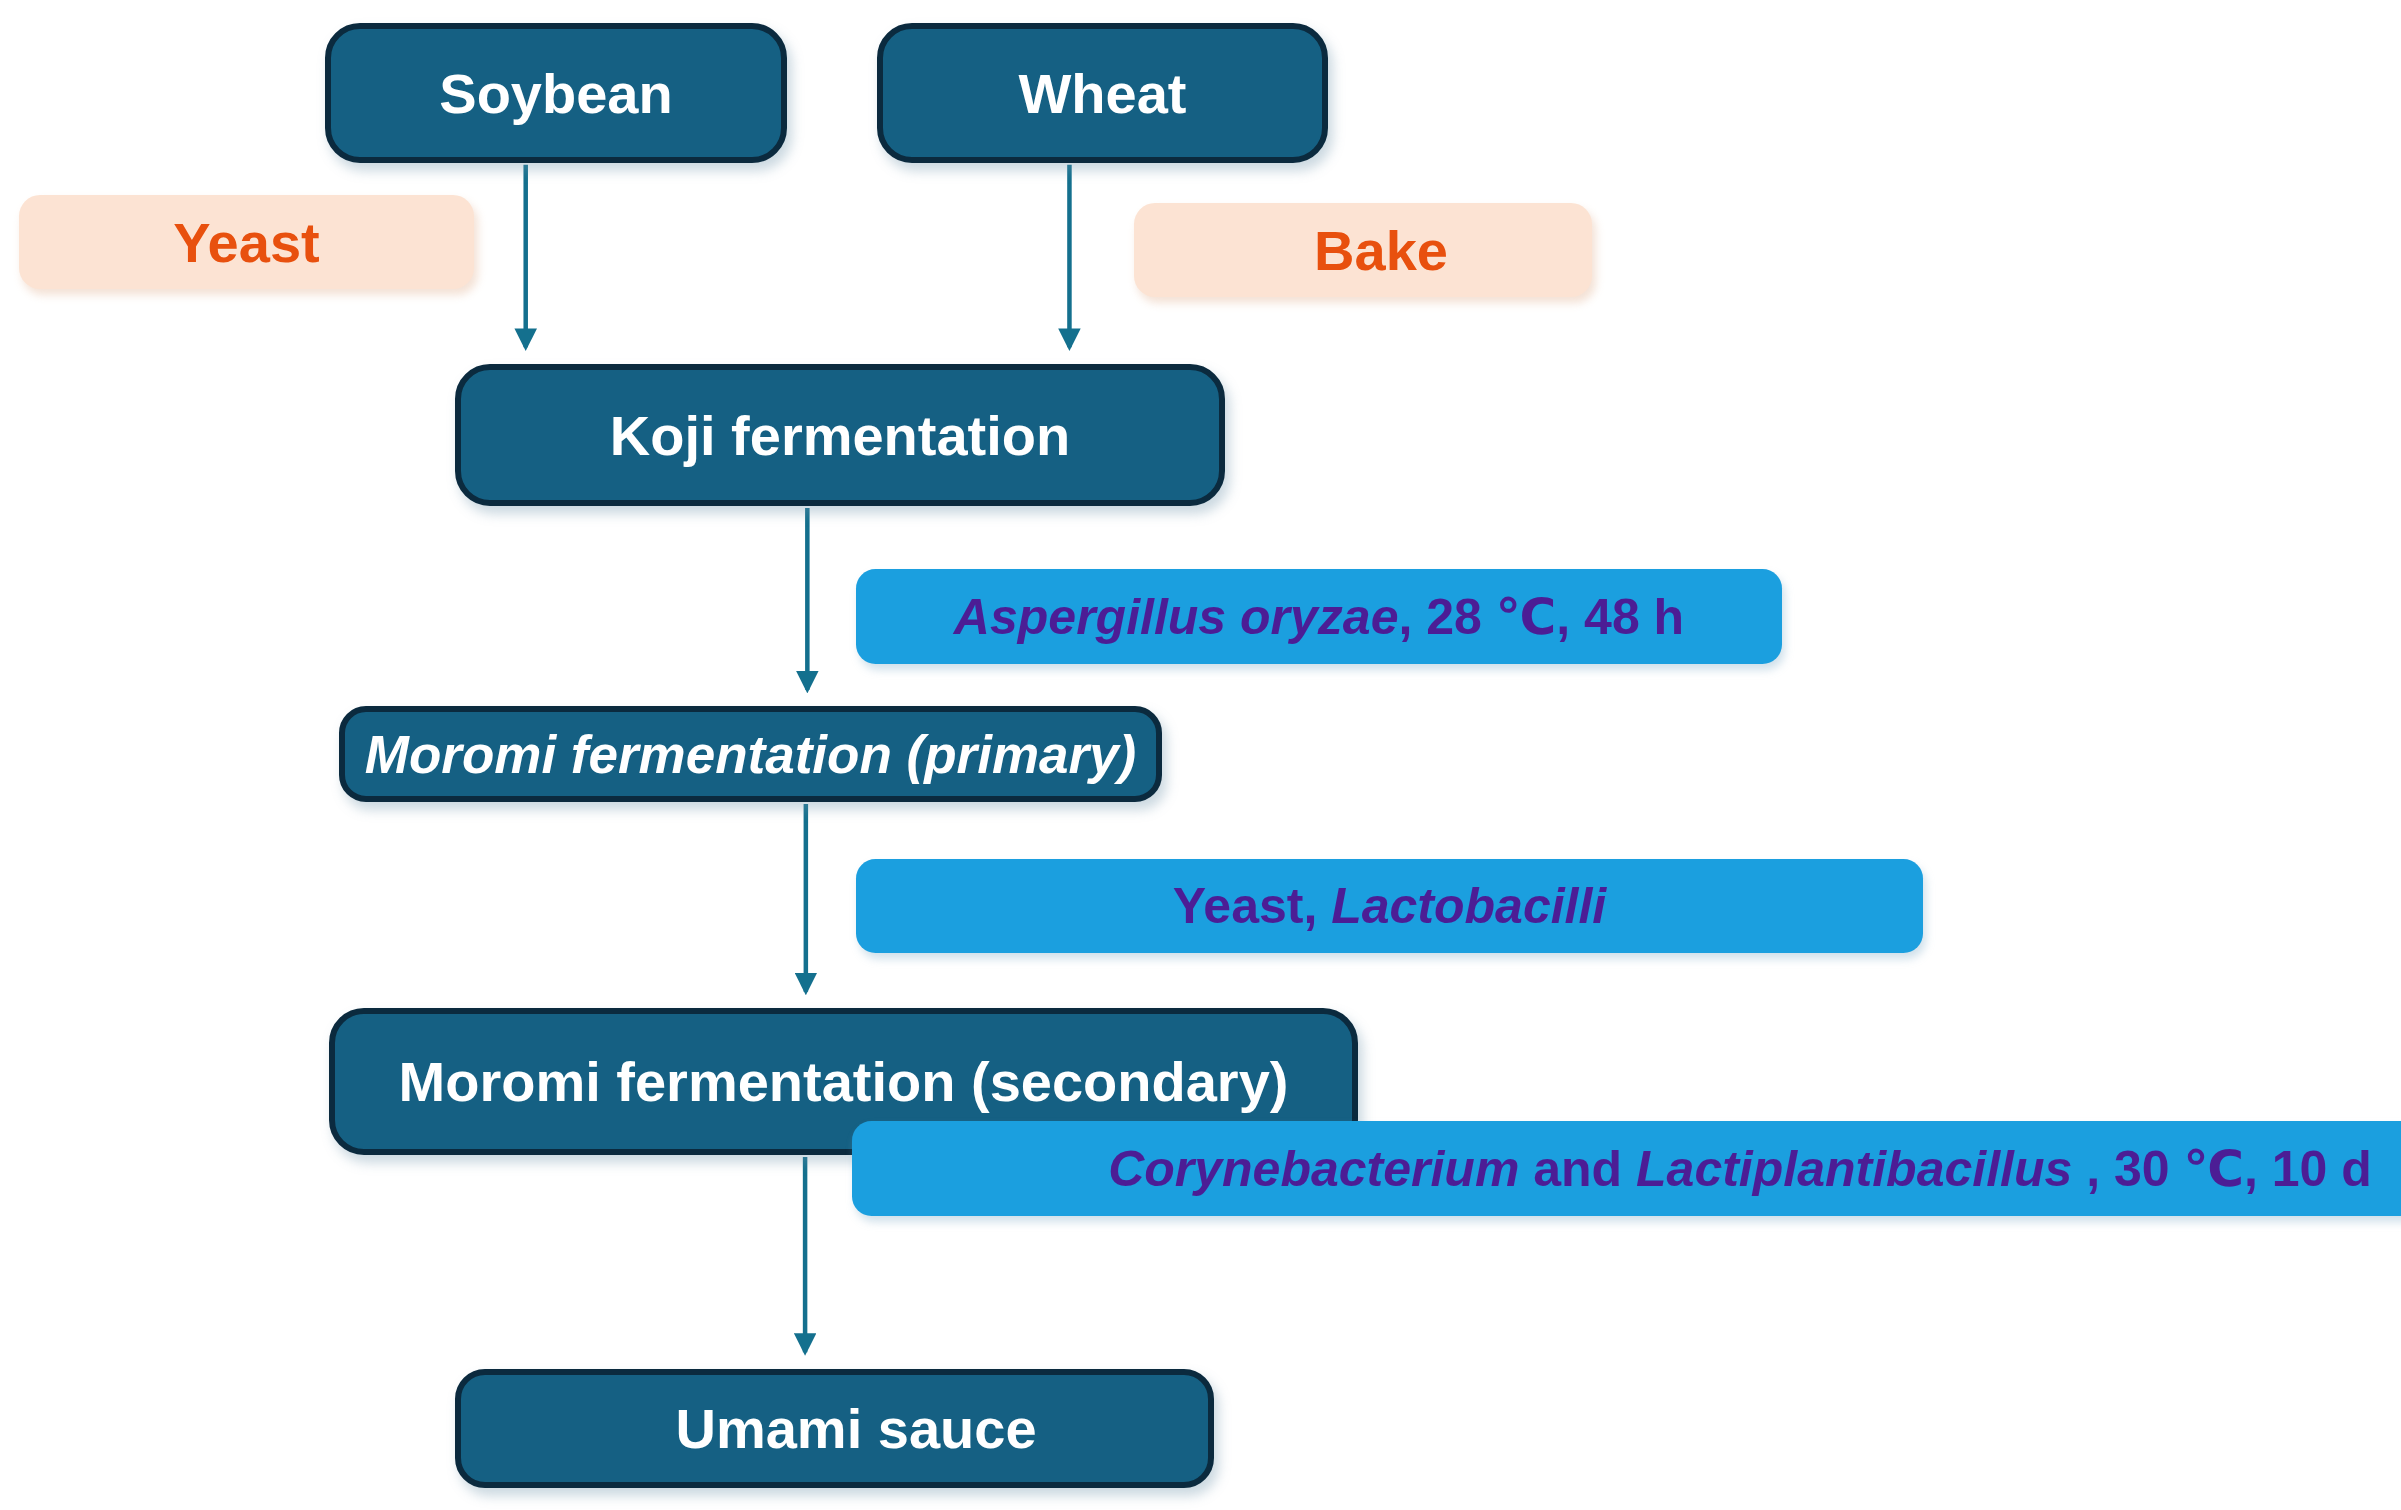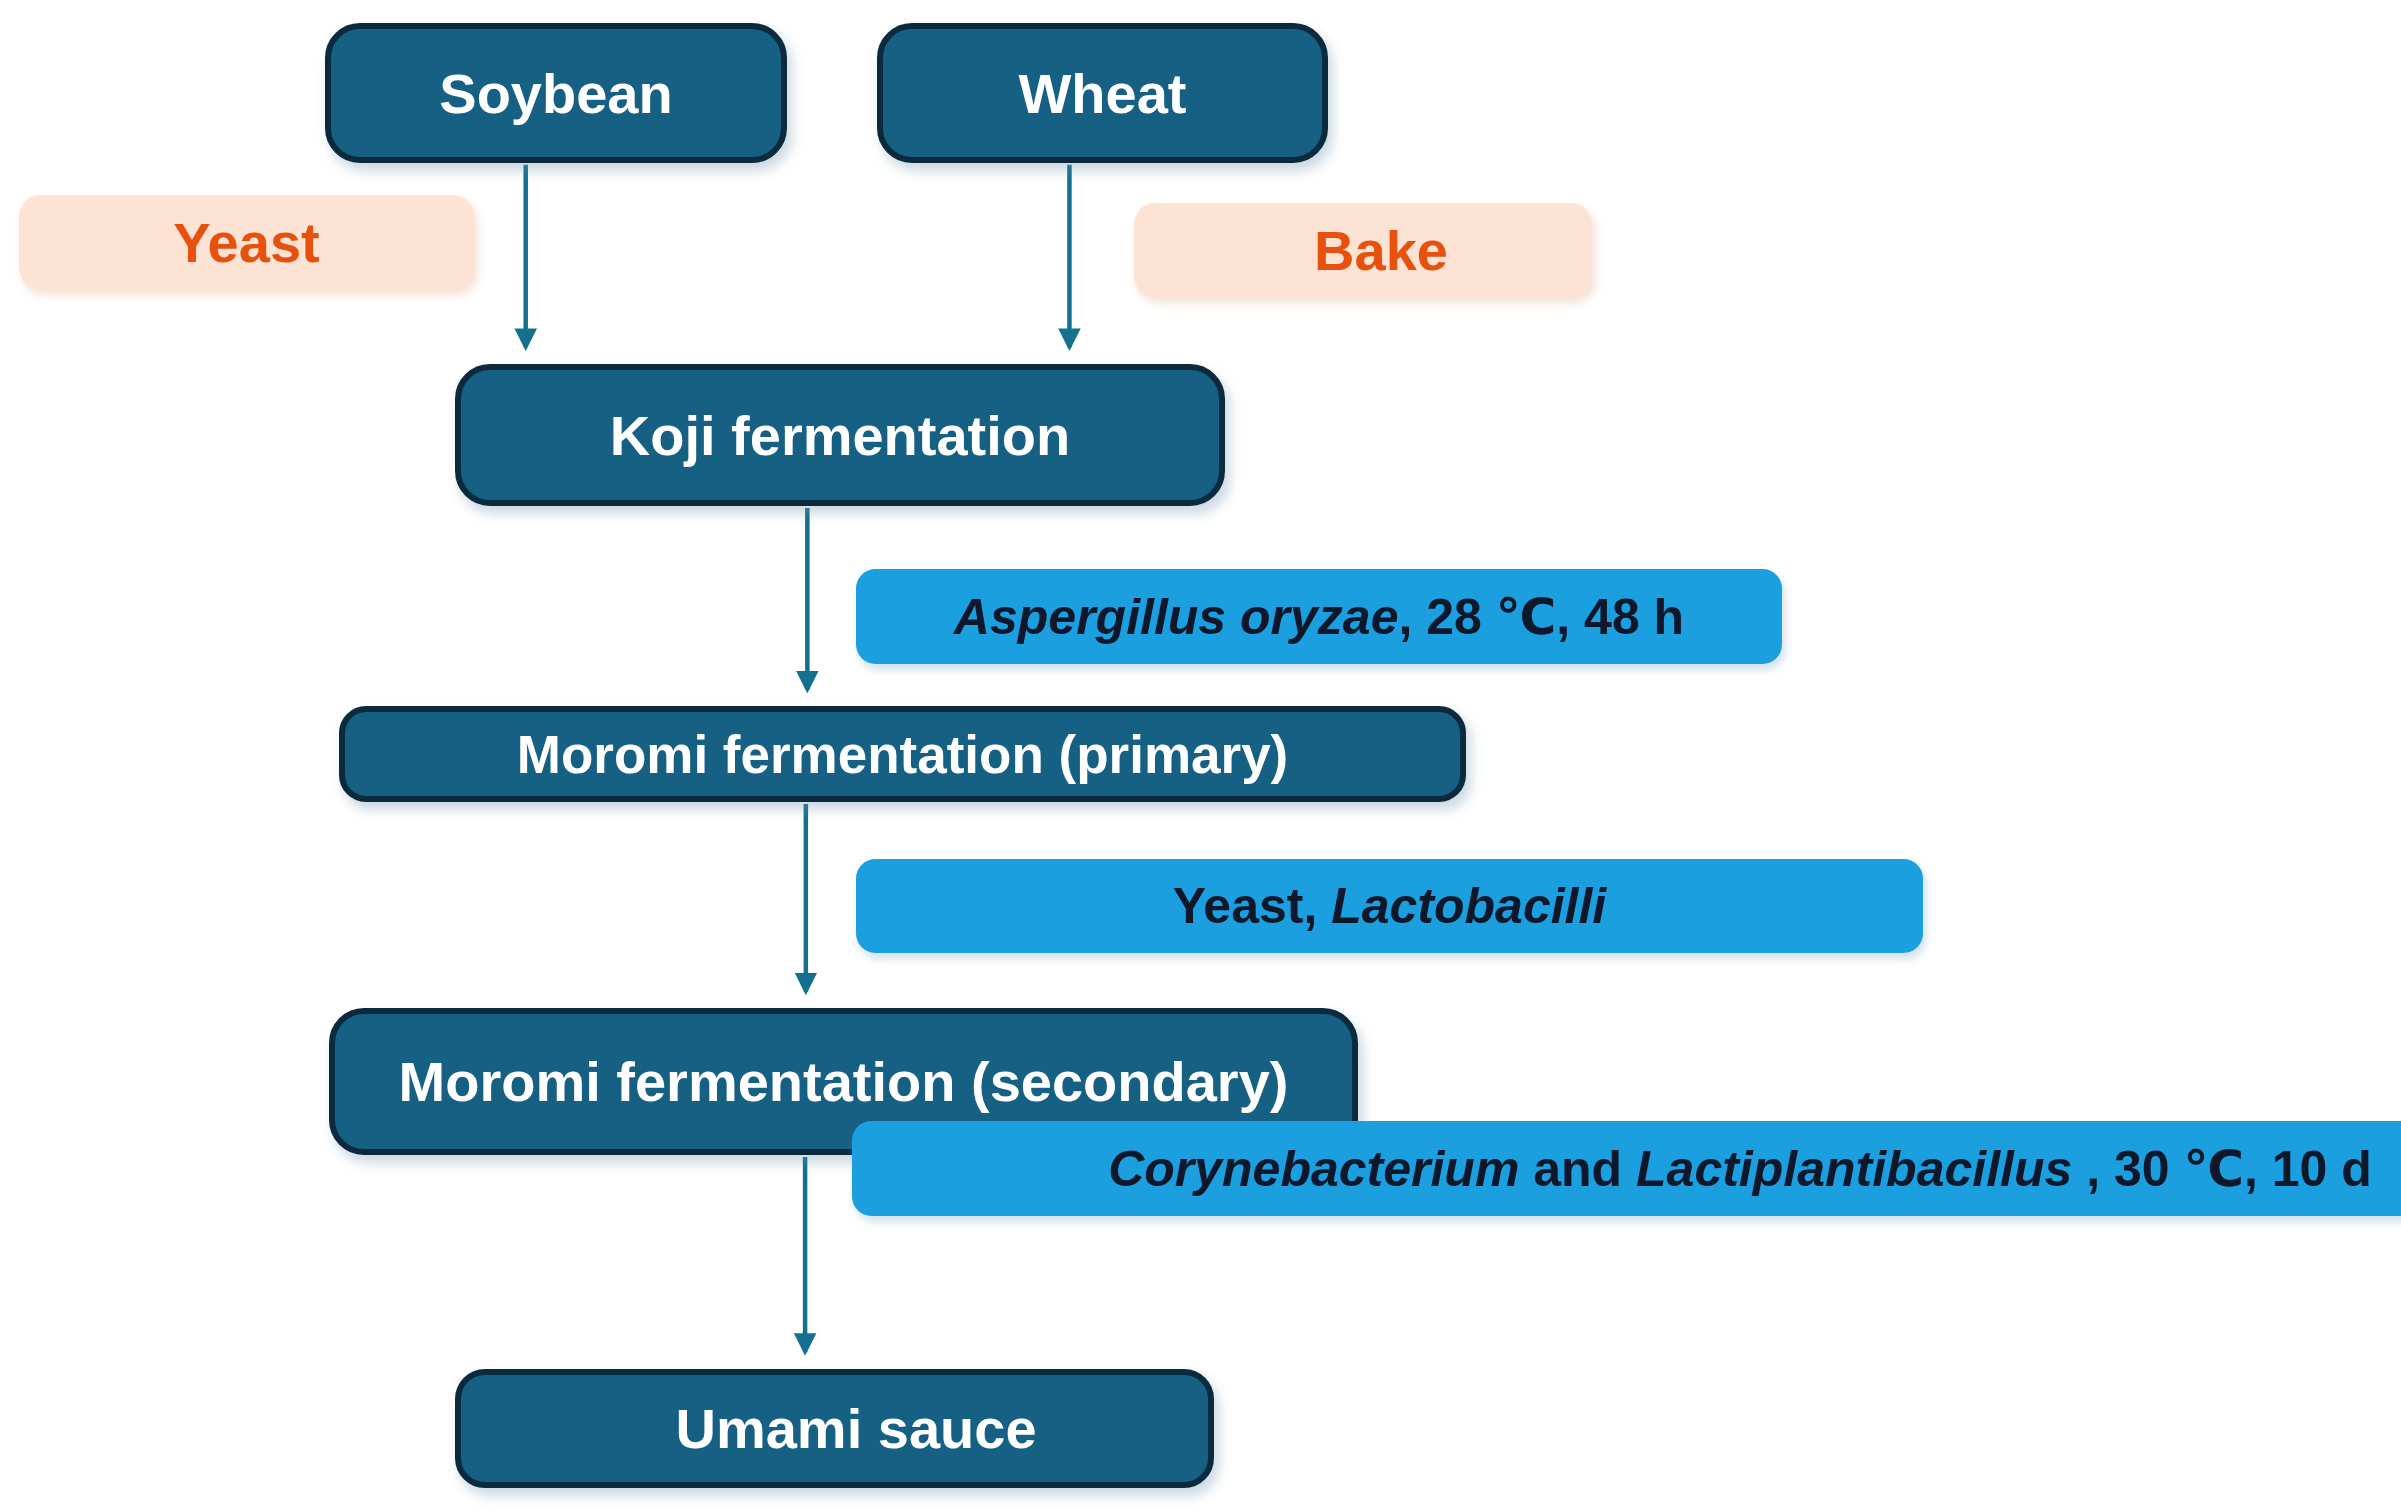--- a/index.html
+++ b/index.html
@@ -33,32 +33,32 @@
     display:flex;align-items:center;justify-content:center;
     font-size:56px;
     box-sizing:border-box;
     box-shadow:3.8px 6px 9px rgba(230,190,165,0.45);
     white-space:pre;
   }
   .cond{
     position:absolute;
     background:#1b9fdf;
     border-radius:19.5px;
-    color:#0f172a;
+    color:#4c1d95;
     display:flex;align-items:center;justify-content:center;
     font-size:50px;
     box-sizing:border-box;
     box-shadow:3px 6px 9px rgba(140,180,205,0.40);
   }
   .cond span{white-space:pre;}
   .it{font-style:italic;}
   #soybean{left:295px;top:23px;width:462px;height:140px;}
   #wheat{left:847px;top:23px;width:451px;height:140px;}
   #koji{left:425px;top:364px;width:770px;height:142px;}
-  #moromi1{left:309px;top:706px;width:1127px;height:96px;border-radius:27px;font-size:53px;}
+  #moromi1{left:309px;top:706px;width:823px;height:96px;border-radius:27px;font-size:53px;font-style:italic;}
   #moromi2{left:299px;top:1008px;width:1029px;height:147px;}
   #umami{left:425px;top:1369px;width:759px;height:119px;border-radius:30px;padding-left:43px;}
   #steam{left:19px;top:195px;width:455px;height:94px;}
   #bake{left:1134px;top:203px;width:458px;height:94px;padding-left:36px;}
   #cond1{left:856px;top:569px;width:926px;height:95px;}
   #cond2{left:856px;top:859px;width:1067px;height:94px;text-align:center;}
   #cond3{left:852px;top:1121px;width:1764px;height:95px;padding-left:12px;}
   #arrows{position:absolute;left:0;top:0;width:2401px;height:1511px;pointer-events:none;}
 </style>
 </head>

